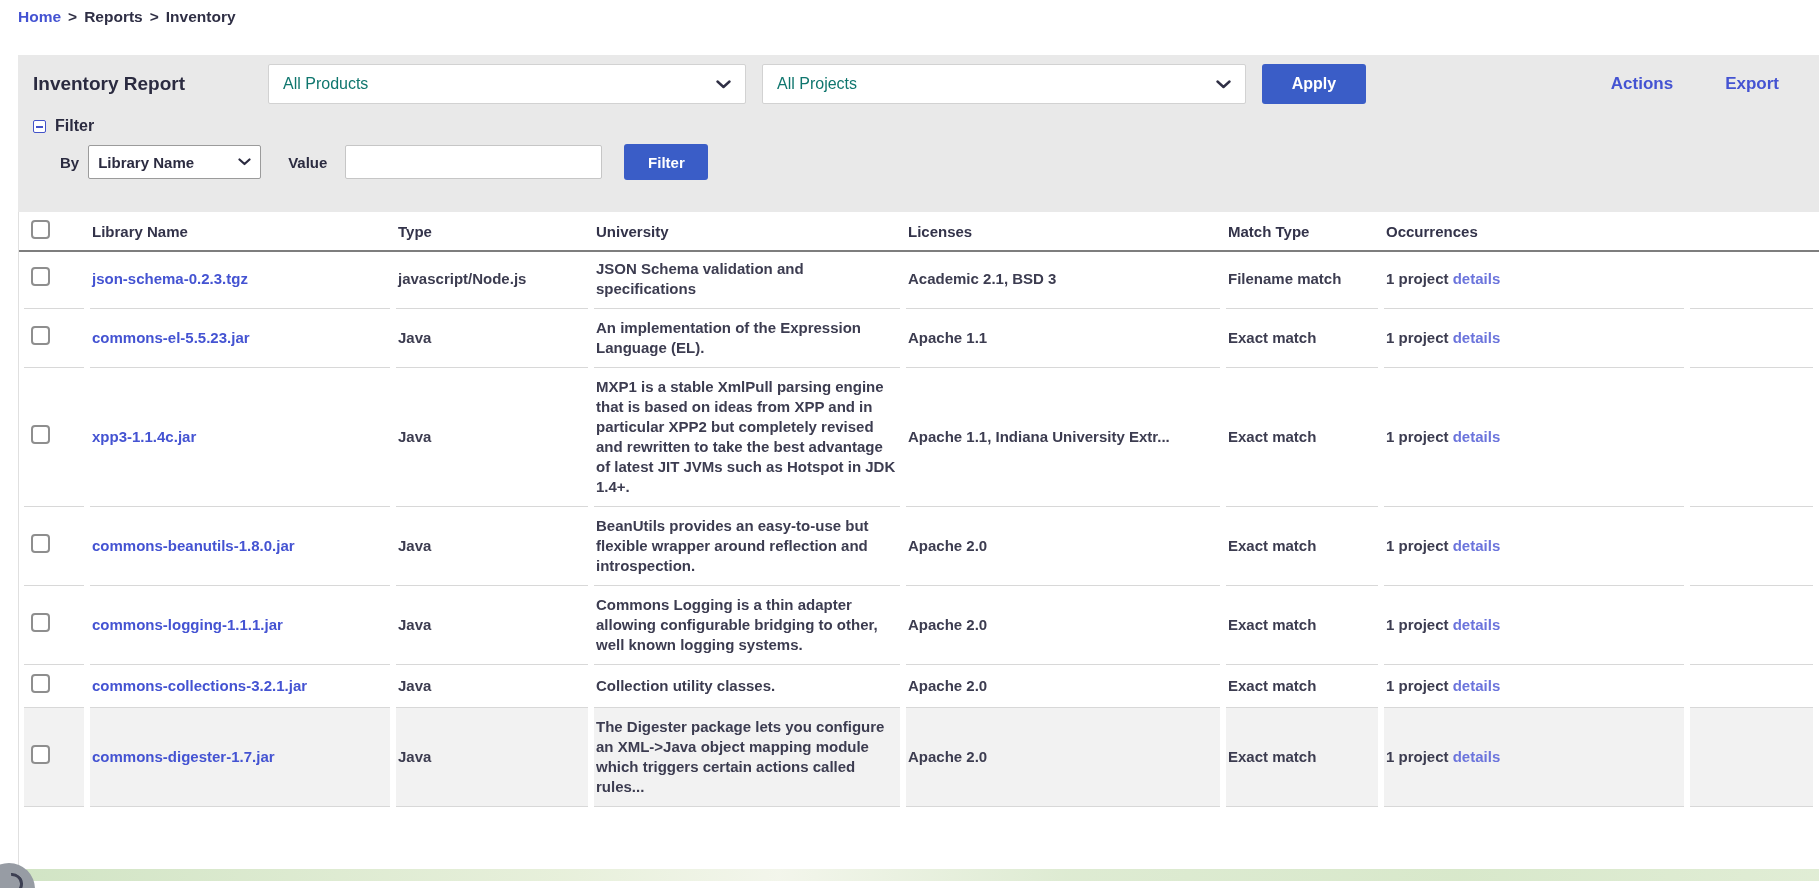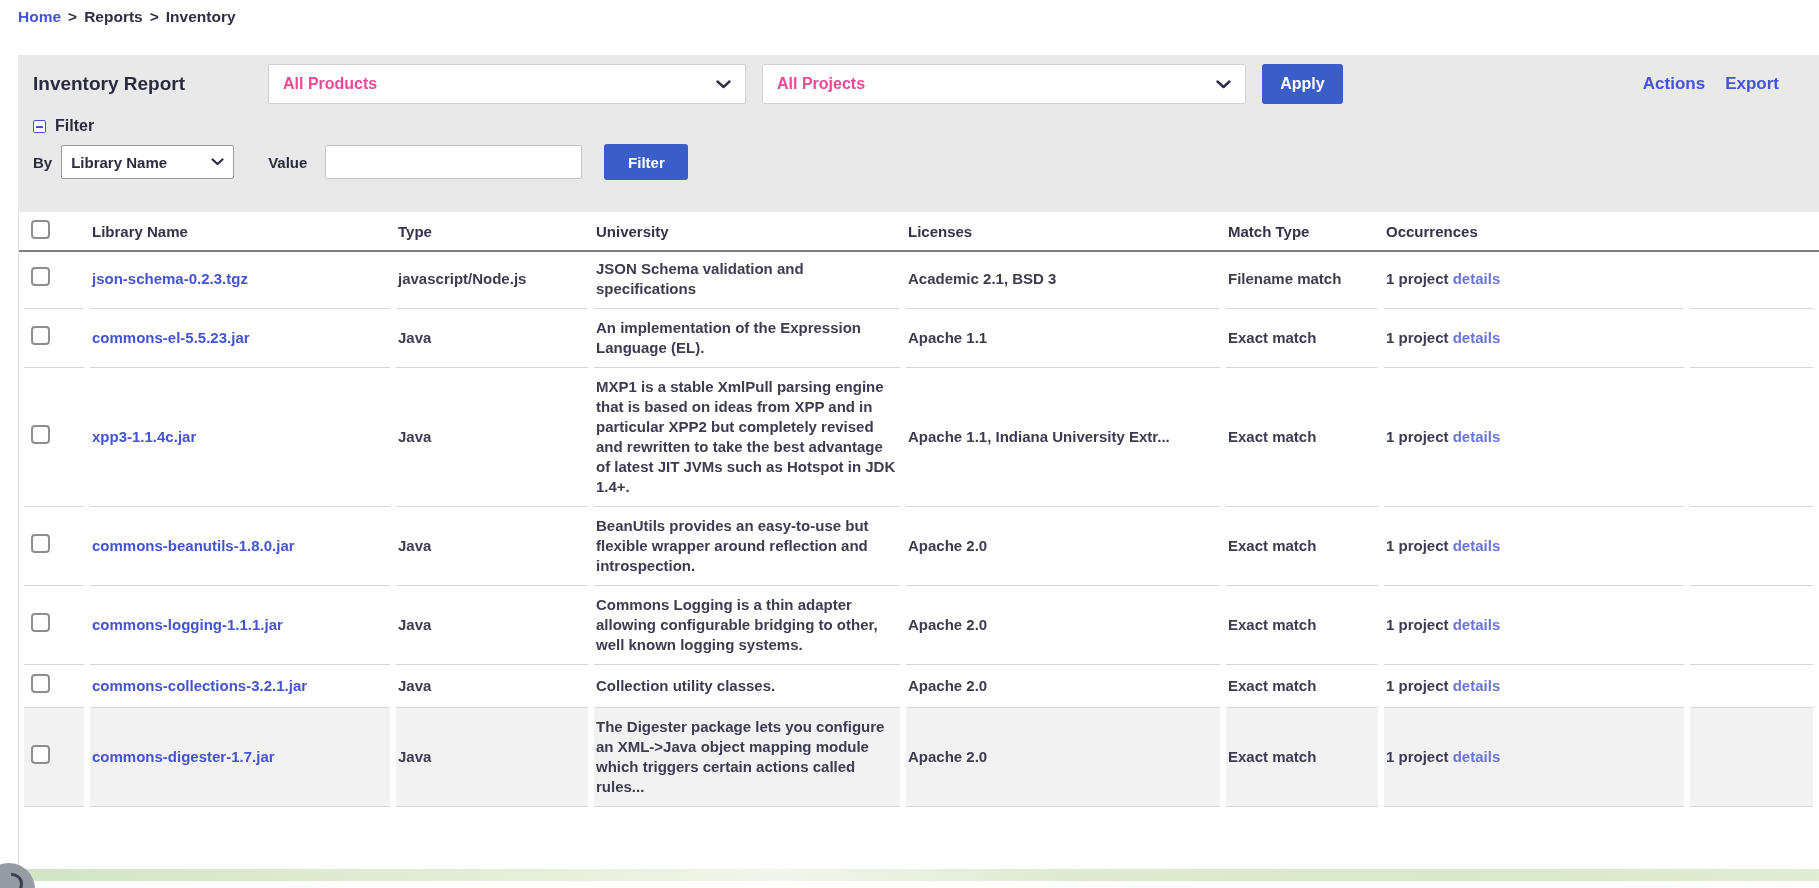--- a/index.html
+++ b/index.html
@@ -11,37 +11,37 @@
   .breadcrumb a { color:var(--c-link,#3d4bd1); text-decoration:none; cursor:pointer; }
   .breadcrumb .sep { margin:0 7px; }
 
   
   .panel { position:absolute; left:18px; right:0; top:55px; height:157px;
     background:var(--c-panel,#e9e9e9); }
   .panel-row1 { display:flex; align-items:center; padding:8px 40px 0 15px; height:50px; }
   .panel-title { width:235px; font-size:19px; font-weight:700; color:#2b2b40; }
   .bigselect { height:40px; background:#fff; border:1px solid #d2d2d2; border-radius:2px;
     display:flex; align-items:center; justify-content:space-between; padding:0 14px;
-    font-size:16px; font-weight:700; color:#ec4899; cursor:pointer; }
+    font-size:16px; font-weight:400; color:#0f766e; cursor:pointer; }
   .bigselect.products { width:478px; margin-right:16px; }
   .bigselect.projects { width:484px; margin-right:16px; }
   .btn { background:var(--c-primary,#3a5dc7); color:#fff; border:none; border-radius:3px;
     font-family:inherit; font-weight:700; cursor:pointer; }
-  .btn-apply { width:81px; height:40px; font-size:16px; }
-  .toplinks { margin-left:auto; display:flex; gap:20px; }
+  .btn-apply { width:104px; height:40px; font-size:16px; }
+  .toplinks { margin-left:auto; display:flex; gap:52px; }
   .toplinks a { color:var(--c-link,#3b55cc); font-size:17px; font-weight:600; text-decoration:none; cursor:pointer; }
 
   
   .filter-head { display:flex; align-items:center; gap:9px; padding:12px 0 0 15px; }
   .collapse-icon { position:relative; width:13px; height:13px; border:1px solid #4353c9;
     border-radius:2px; background:#fff; display:inline-block; cursor:pointer; flex:0 0 auto; }
   .collapse-icon::after { content:""; position:absolute; left:2px; right:2px; top:5px; height:2px; background:#4353c9; }
   .filter-head .lbl { font-size:16px; font-weight:700; color:#2b2b40; }
   .filter-controls { display:flex; align-items:center; padding:9px 0 0 15px; }
-  .filter-controls .inl { font-size:15px; font-weight:700; color:#2b2b40; }
+  .filter-controls .inl { font-size:15px; font-weight:700; color:#2b2b40;margin-left:27px; }
   .smallselect { width:173px; height:34px; background:#fff; border:1px solid #9b9b9b; border-radius:2px;
     margin-left:9px; display:flex; align-items:center; justify-content:space-between; padding:0 9px;
     font-size:15px; font-weight:700; color:#2b2b40; cursor:pointer; }
   .value-lbl { margin-left:34px; }
   .value-input { margin-left:18px; width:257px; height:34px; border:1px solid #c6c6c6; border-radius:2px;
     background:#fff; font-family:inherit; font-size:15px; padding:0 8px; color:#2b2b40; }
   .btn-filter { margin-left:22px; width:84px; height:36px; font-size:15px; }
   .chev { flex:0 0 auto; }
 
   

